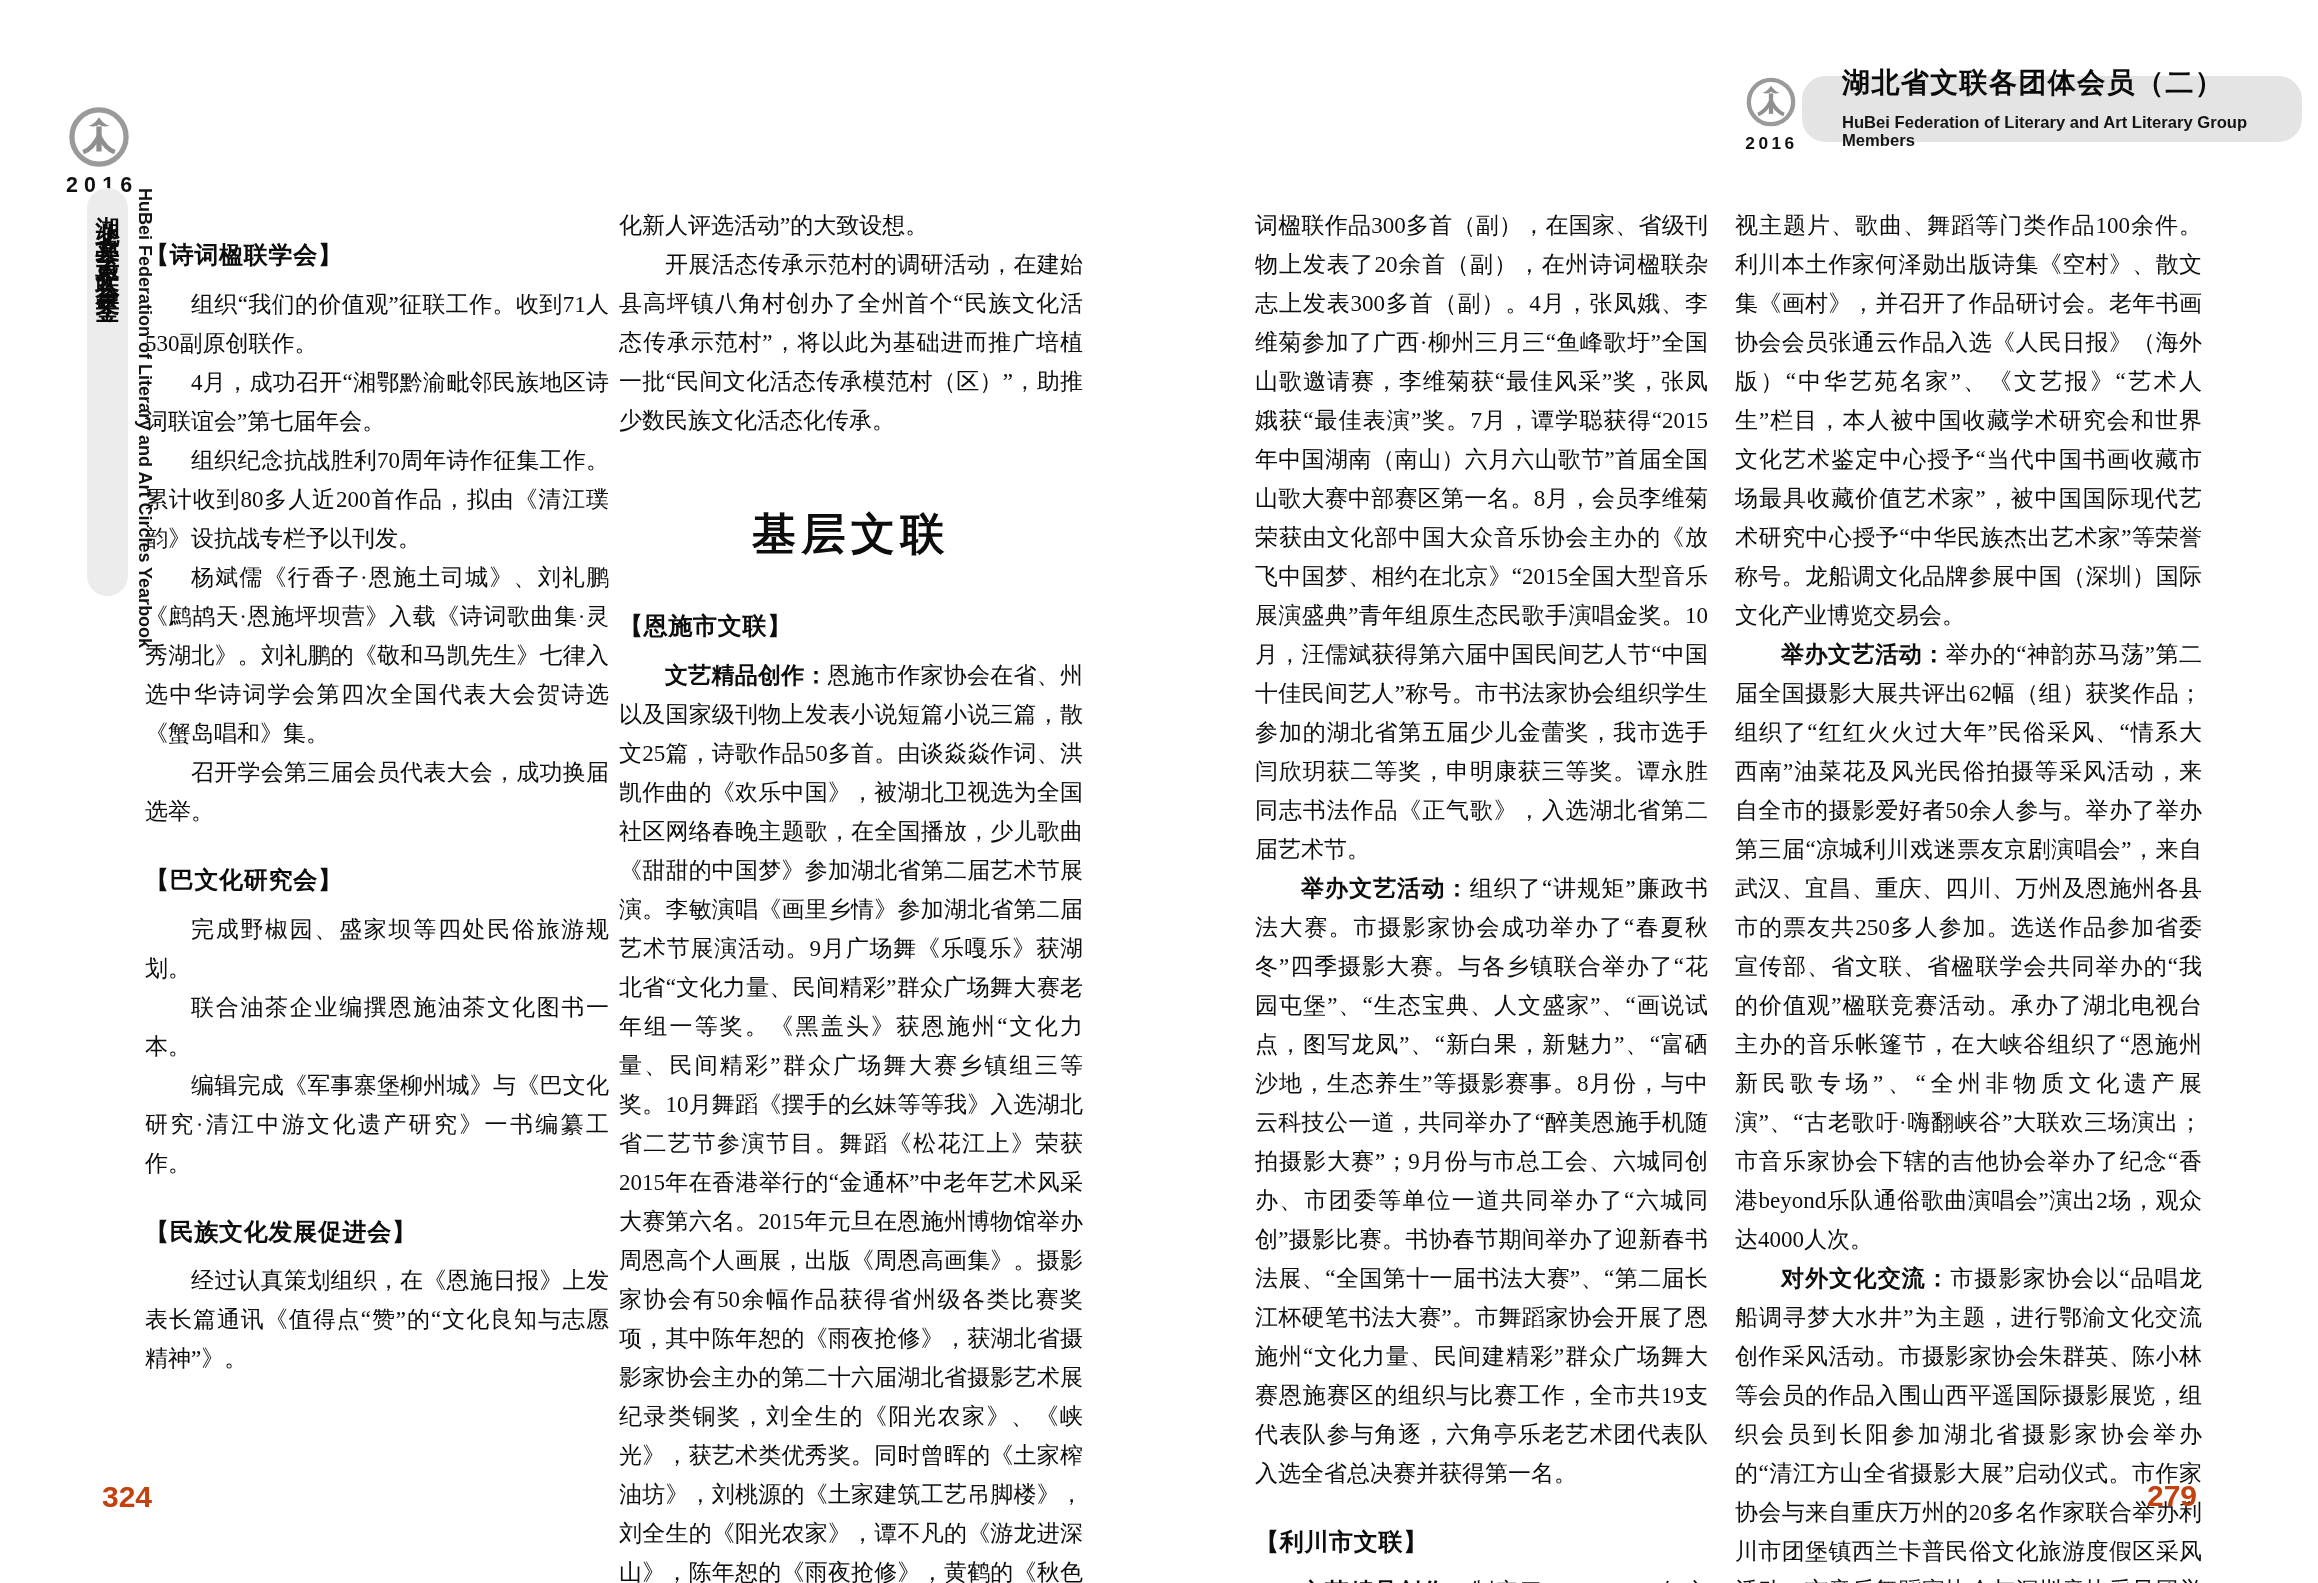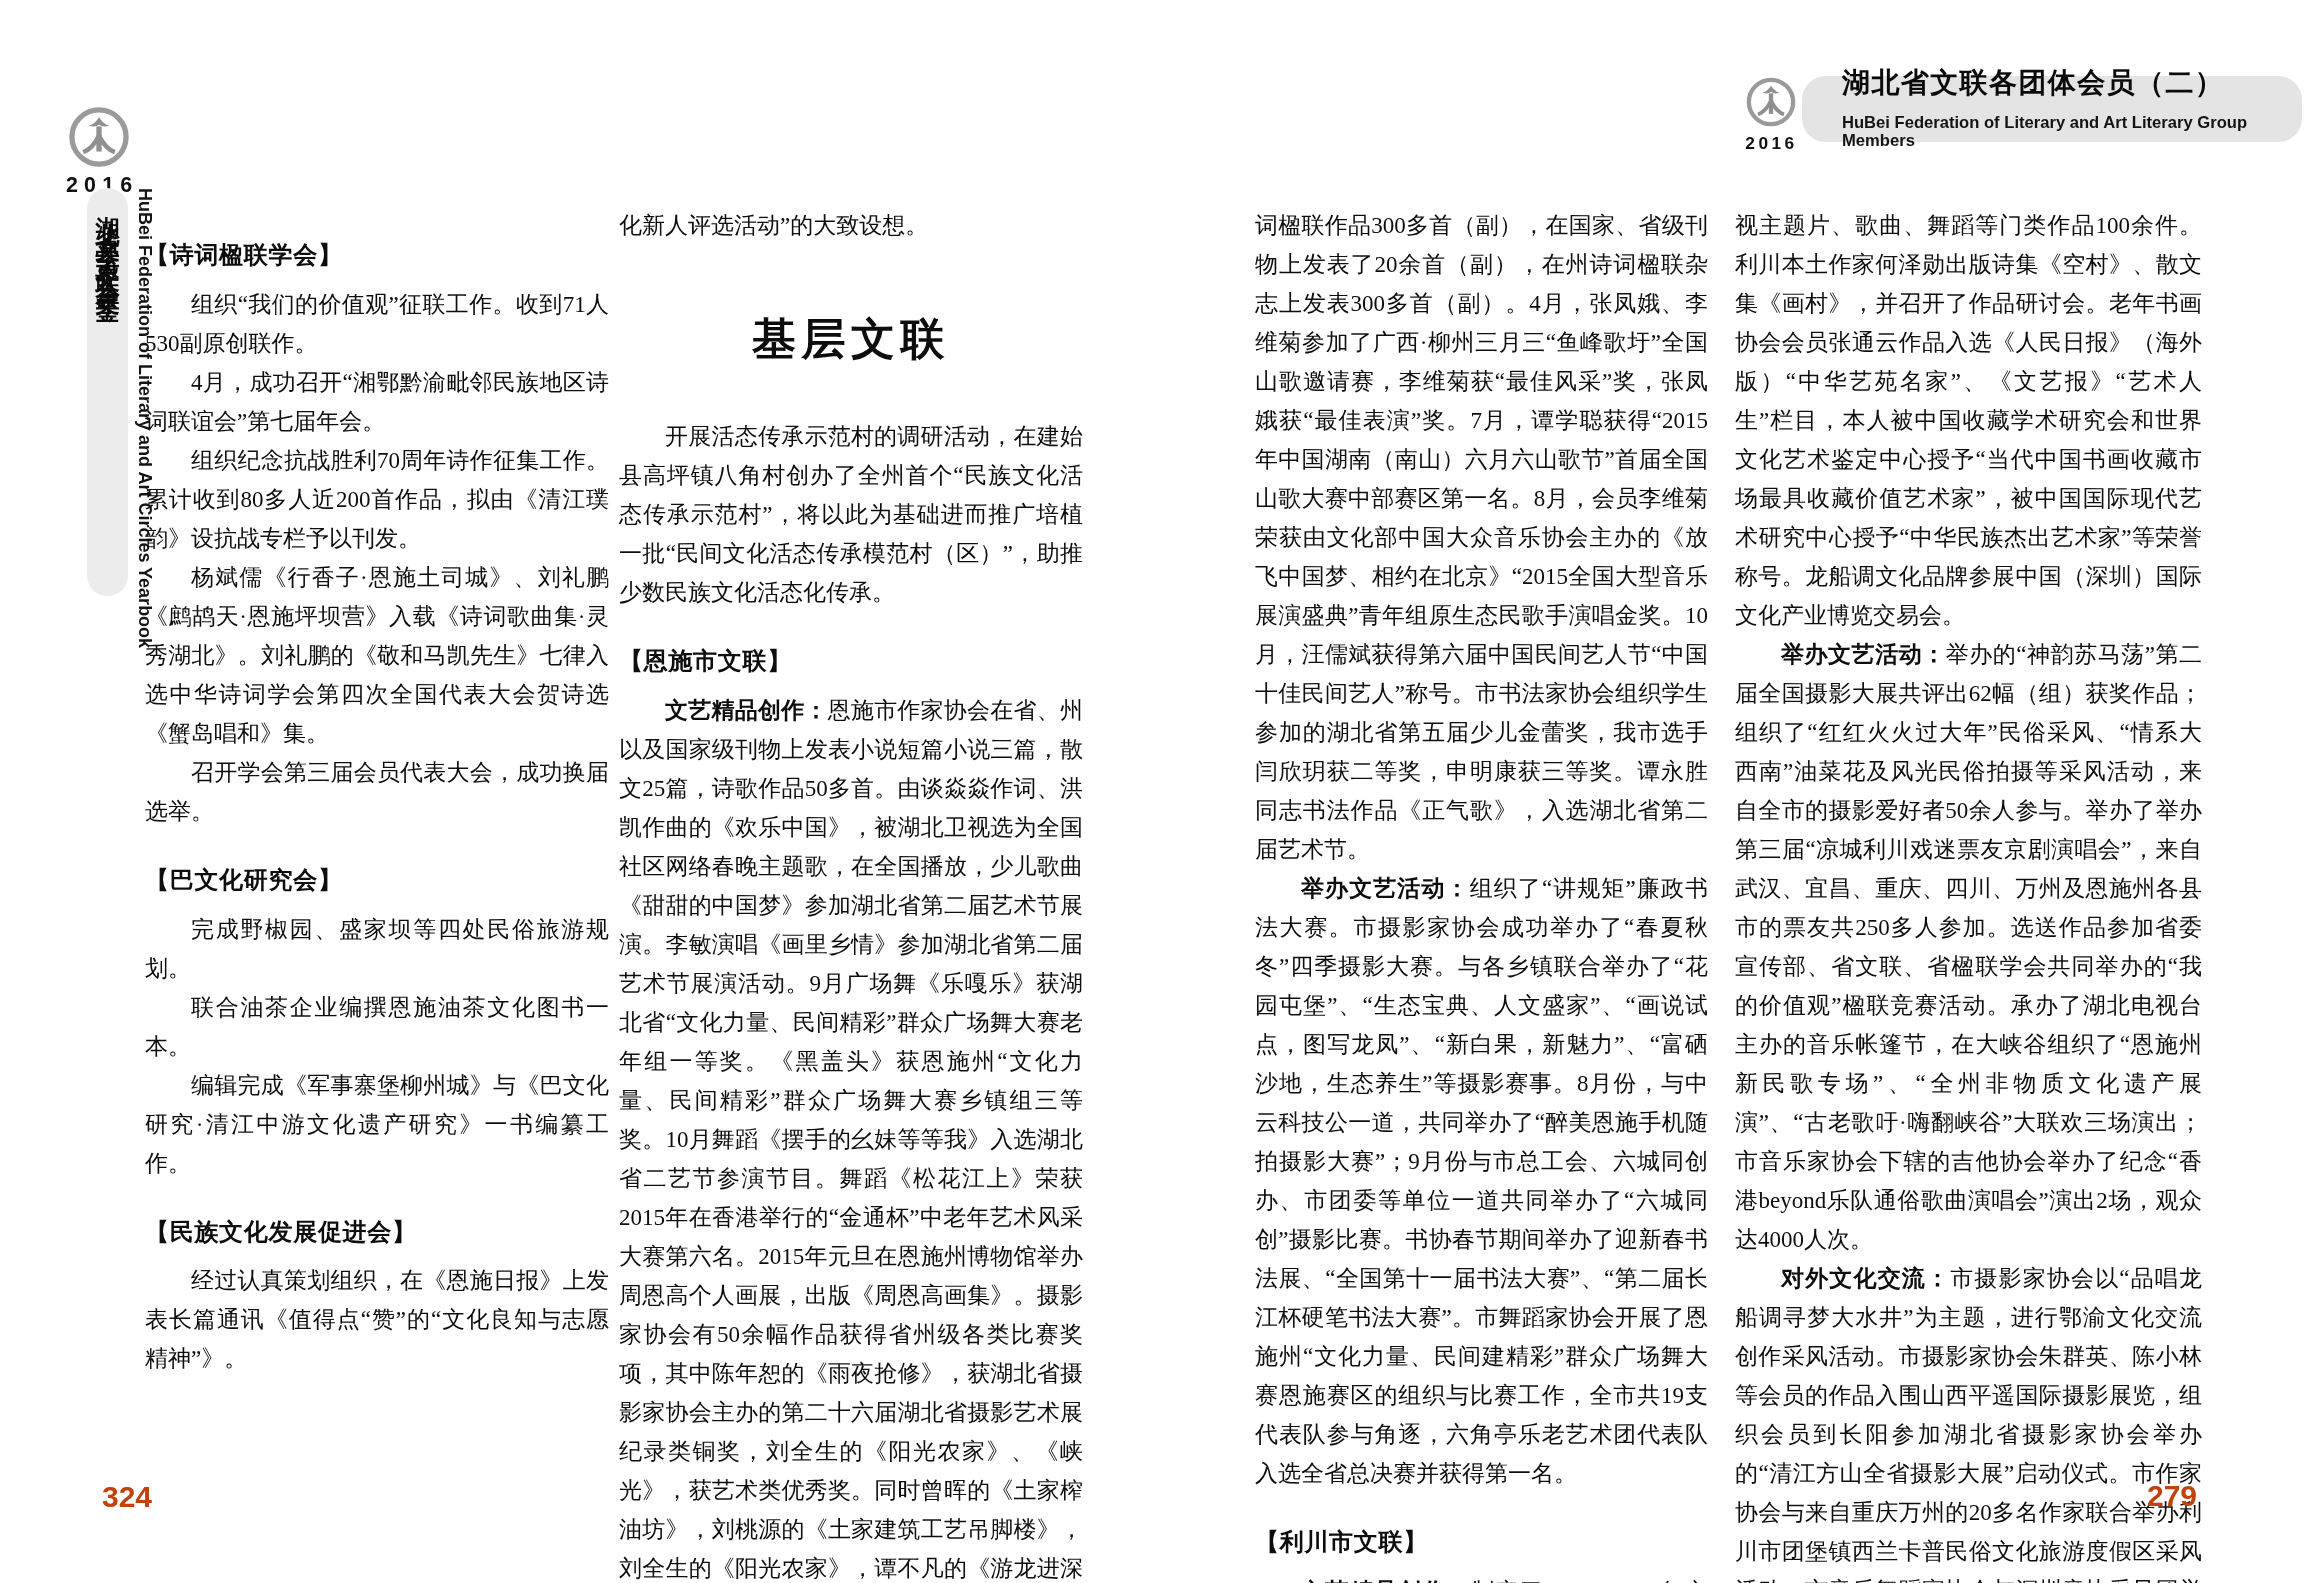--- a/index.html
+++ b/index.html
@@ -119,22 +119,22 @@
       <div class="blk blk-p">召开学会第三届会员代表大会，成功换届选举。</div>
       <div class="blk blk-h">【巴文化研究会】</div>
       <div class="blk blk-p">完成野椒园、盛家坝等四处民俗旅游规划。</div>
       <div class="blk blk-p">联合油茶企业编撰恩施油茶文化图书一本。</div>
       <div class="blk blk-p">编辑完成《军事寨堡柳州城》与《巴文化研究·清江中游文化遗产研究》一书编纂工作。</div>
       <div class="blk blk-h">【民族文化发展促进会】</div>
       <div class="blk blk-p">经过认真策划组织，在《恩施日报》上发表长篇通讯《值得点“赞”的“文化良知与志愿精神”》。</div>
     </div>
   <div class="col col2">
       <div class="blk blk-cont">化新人评选活动”的大致设想。</div>
+      <div class="blk blk-p">开展活态传承示范村的调研活动，在建始县高坪镇八角村创办了全州首个“民族文化活态传承示范村”，将以此为基础进而推广培植一批“民间文化活态传承模范村（区）”，助推少数民族文化活态化传承。</div>
       <div class="blk blk-big">基层文联</div>
-      <div class="blk blk-p">开展活态传承示范村的调研活动，在建始县高坪镇八角村创办了全州首个“民族文化活态传承示范村”，将以此为基础进而推广培植一批“民间文化活态传承模范村（区）”，助推少数民族文化活态化传承。</div>
       <div class="blk blk-h">【恩施市文联】</div>
       <div class="blk blk-p"><b class="lead">文艺精品创作：</b>恩施市作家协会在省、州以及国家级刊物上发表小说短篇小说三篇，散文25篇，诗歌作品50多首。由谈焱焱作词、洪凯作曲的《欢乐中国》，被湖北卫视选为全国社区网络春晚主题歌，在全国播放，少儿歌曲《甜甜的中国梦》参加湖北省第二届艺术节展演。李敏演唱《画里乡情》参加湖北省第二届艺术节展演活动。9月广场舞《乐嘎乐》获湖北省“文化力量、民间精彩”群众广场舞大赛老年组一等奖。《黑盖头》获恩施州“文化力量、民间精彩”群众广场舞大赛乡镇组三等奖。10月舞蹈《摆手的幺妹等等我》入选湖北省二艺节参演节目。舞蹈《松花江上》荣获2015年在香港举行的“金通杯”中老年艺术风采大赛第六名。2015年元旦在恩施州博物馆举办周恩高个人画展，出版《周恩高画集》。摄影家协会有50余幅作品获得省州级各类比赛奖项，其中陈年恕的《雨夜抢修》，获湖北省摄影家协会主办的第二十六届湖北省摄影艺术展纪录类铜奖，刘全生的《阳光农家》、《峡光》，获艺术类优秀奖。同时曾晖的《土家榨油坊》，刘桃源的《土家建筑工艺吊脚楼》，刘全生的《阳光农家》，谭不凡的《游龙进深山》，陈年恕的《雨夜抢修》，黄鹤的《秋色峡谷》，获湖北省文化厅主办的第二届湖北省群星奖。诗词楹联学会创作诗</div>
     </div>
   <div class="pagenum pagenum-left">324</div>
 
   <div class="logo logo-right">
     <svg viewBox="0 0 100 100" width="54" height="54" aria-hidden="true">
       <circle cx="50" cy="50" r="41" fill="none" stroke="#9a9a9a" stroke-width="8"></circle>
       <path d="M50 20 q-7 11 -16 13 q11 3 16 -2 q5 5 16 2 q-9 -2 -16 -13 Z" fill="#8f8f8f"></path>
       <path d="M50 34 L50 72" stroke="#8f8f8f" stroke-width="8" fill="none"></path>

